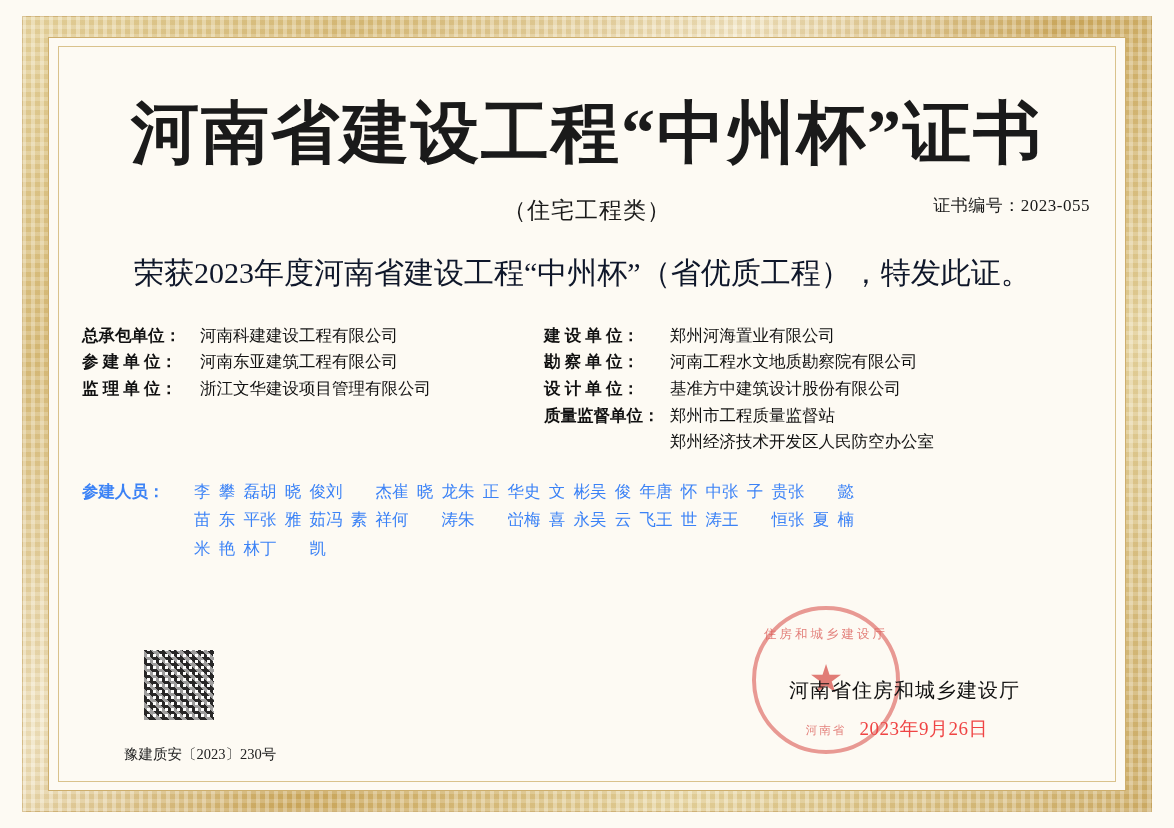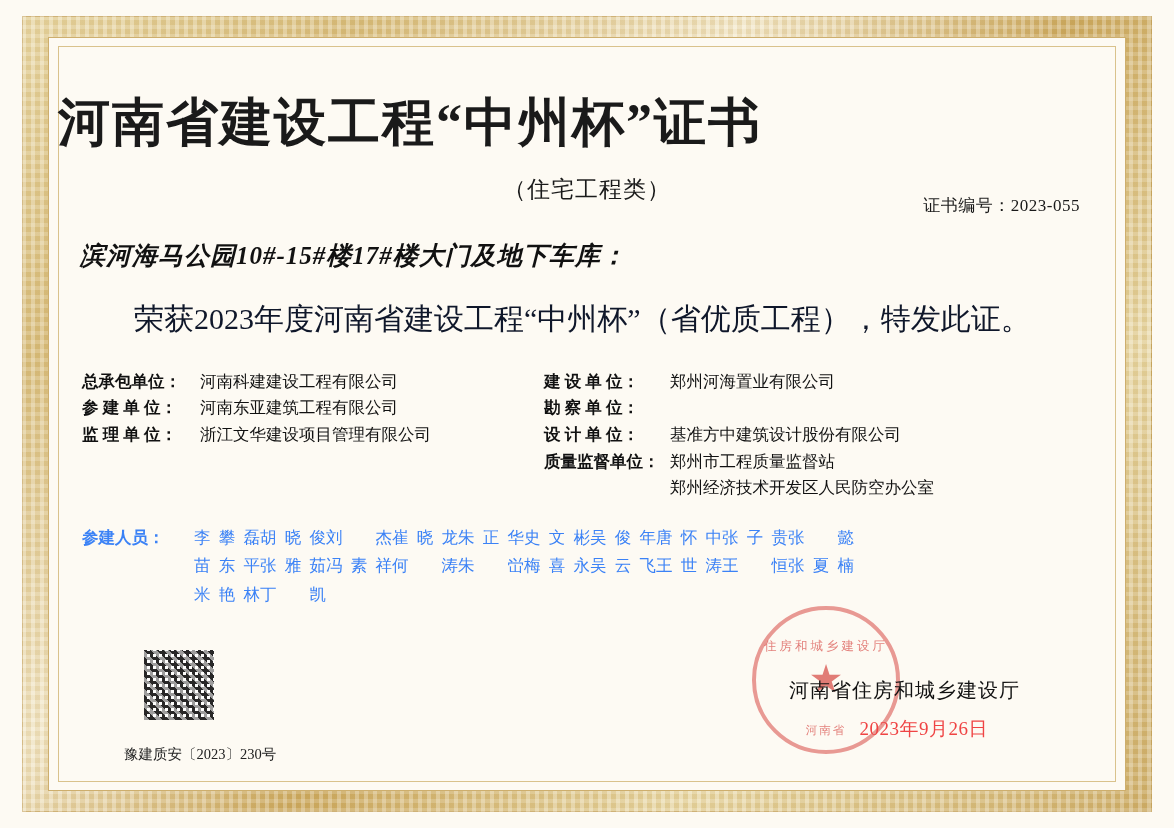--- a/index.html
+++ b/index.html
@@ -76,39 +76,39 @@
     left: 58px;
     top: 46px;
     right: 58px;
     bottom: 46px;
     padding: 0;
     box-sizing: border-box;
   }
 
   
   .title {
-    text-align: left;
+    text-align: center;
     margin-top: 42px;
-    font-size: 52px;
+    font-size: 68px;
     font-weight: bold;
     letter-spacing: 2px;
     color: #1a1a1a;
     font-family: "Liberation Serif", "DejaVu Serif", serif;
     white-space: nowrap;
   }
   .subtitle {
     text-align: center;
     margin-top: 16px;
     font-size: 23px;
     color: #1a1a1a;
     letter-spacing: 1px;
   }
   .cert-no {
     position: absolute;
-    right: 36px;
+    right: 26px;
     top: 148px;
     font-size: 17px;
     color: #1a1a1a;
     letter-spacing: .5px;
   }
 
   
   .project-line {
     margin: 34px 0 0 22px;
     font-size: 25px;
@@ -263,41 +263,40 @@
   .seal .seal-text-top,
   .seal .seal-text-bottom {
     position: absolute;
     left: 0;
     right: 0;
     text-align: center;
     color: rgba(206, 32, 28, .78);
     font-size: 12.5px;
     letter-spacing: 3px;
   }
-  .seal .seal-text-top { top: 28px; }
+  .seal .seal-text-top { top: 16px; }
   .seal .seal-text-bottom { bottom: 12px; font-size: 11.5px; letter-spacing: 2px;}
 </style>
 </head>
 <body>
 
 <div class="certificate">
 
   <div class="border-outer"></div>
   <div class="border-pattern"></div>
   <div class="border-mask"></div>
   <div class="border-thin-line"></div>
   <div class="border-inner-fill"></div>
 
   <div class="content">
 
     <div class="title">河南省建设工程“中州杯”证书</div>
     <div class="subtitle">（住宅工程类）</div>
     <div class="cert-no">证书编号：2023-055</div>
 
-    <div class="project-line">滨河海马公园10#-15#楼17#楼大门及地下车库：</div>
     <div class="award-para">荣获2023年度河南省建设工程“中州杯”（省优质工程），特发此证。</div>
 
     <div class="units">
       <div class="units-col left">
         <div class="unit-row">
           <span class="unit-label">总承包单位：</span>
           <span class="unit-value">河南科建建设工程有限公司</span>
         </div>
         <div class="unit-row">
           <span class="unit-label">参 建 单 位：</span>
@@ -309,20 +308,21 @@
         </div>
       </div>
 
       <div class="units-col right">
         <div class="unit-row">
           <span class="unit-label wide">建 设 单 位：</span>
           <span class="unit-value">郑州河海置业有限公司</span>
         </div>
         <div class="unit-row">
           <span class="unit-label wide">勘 察 单 位：</span>
+          <span class="unit-value">河南工程水文地质勘察院有限公司</span>
         </div>
         <div class="unit-row">
           <span class="unit-label wide">设 计 单 位：</span>
           <span class="unit-value">基准方中建筑设计股份有限公司</span>
         </div>
         <div class="unit-row">
           <span class="unit-label wide">质量监督单位：</span>
           <span class="unit-value">郑州市工程质量监督站</span>
         </div>
         <div class="unit-row">

